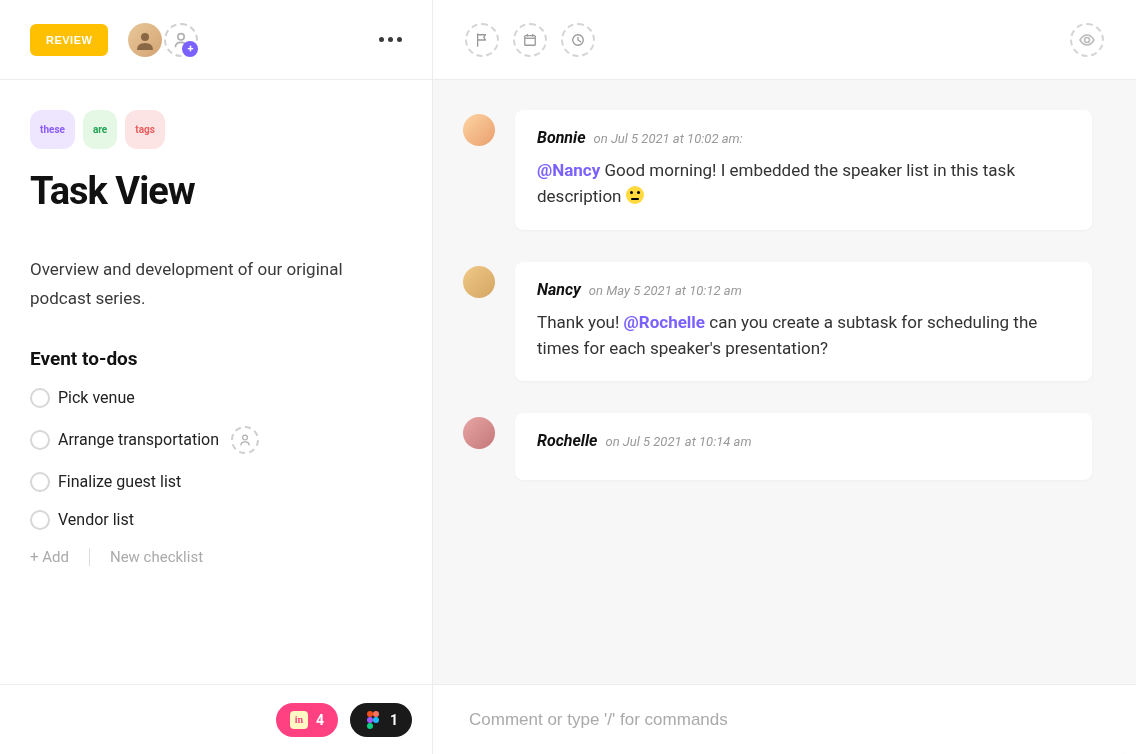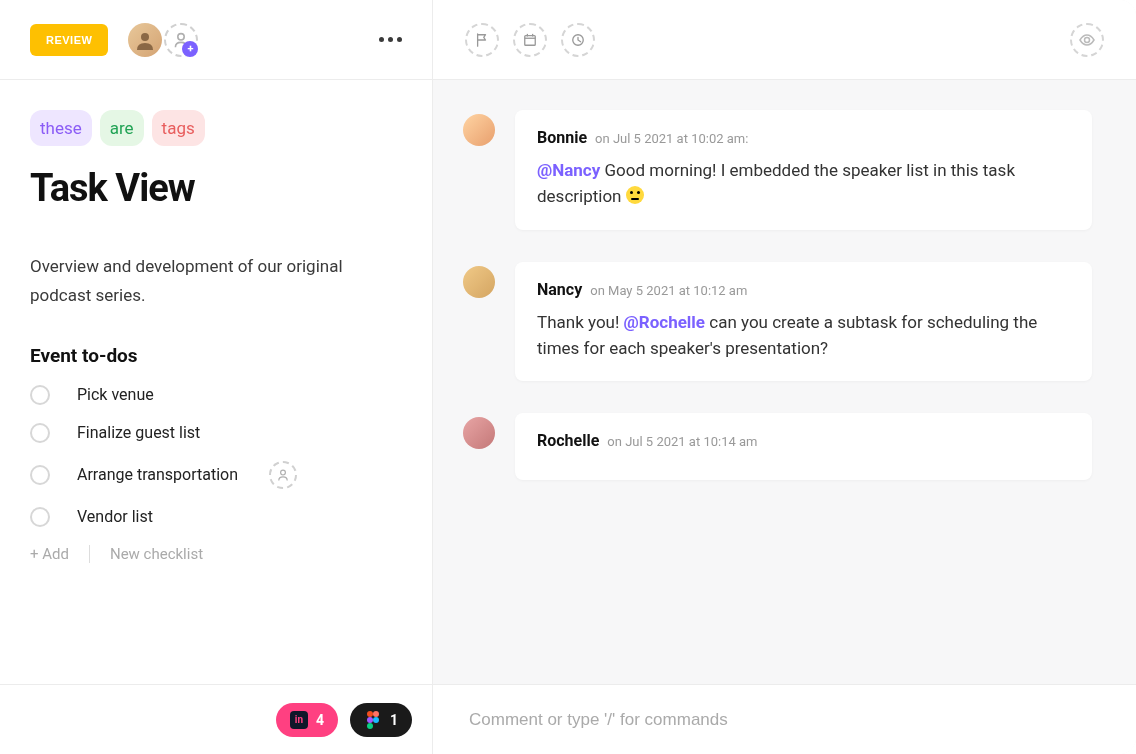--- a/index.html
+++ b/index.html
@@ -112,24 +112,24 @@
       padding: 30px 30px 20px 30px;
       flex: 1;
       overflow-y: auto;
     }
     .tags {
       display: flex;
       gap: 8px;
       margin-bottom: 20px;
     }
     .tag {
-      padding: 8px 10px;
+      padding: 14px 10px;
       border-radius: 12px;
-      font-size: 17px;
-      font-weight: 400;
+      font-size: 10px;
+      font-weight: 700;
     }
     .tag.purple { background: #EEE6FF; color: #8B5CF6; }
     .tag.green { background: #E5F7E5; color: #22A355; }
     .tag.red { background: #FDE4E4; color: #E85D5D; }
     .task-title {
       font-size: 38px;
       font-weight: 700;
       color: #111;
       margin-bottom: 42px;
       letter-spacing: -1px;
@@ -145,21 +145,21 @@
       font-weight: 700;
       color: #111;
       margin-bottom: 18px;
     }
     .todo-list {
       list-style: none;
     }
     .todo-item {
       display: flex;
       align-items: center;
-      gap: 27px;
+      gap: 8px;
       margin-bottom: 18px;
       font-size: 16px;
       color: #222;
     }
     .checkbox {
       width: 20px;
       height: 20px;
       border: 2px solid #d7d7d7;
       border-radius: 50%;
       cursor: pointer;
@@ -219,22 +219,23 @@
       width: 18px;
       height: 18px;
       border-radius: 4px;
       display: flex;
       align-items: center;
       justify-content: center;
       font-size: 10px;
       font-weight: 700;
     }
     .badge-icon.invision {
-      background: #0f172a;
+      background: #fef9c3;
       color: #FF4081;
+      font-family: Liberation Serif, serif;
     }
     .badge-icon.figma {
       display: flex;
       flex-direction: column;
     }
     .right-header {
       height: 80px;
       display: flex;
       align-items: center;
       justify-content: space-between;
@@ -279,20 +280,21 @@
     .comment-avatar.rochelle { background: linear-gradient(135deg,#e8a5a5,#c47878); }
     .comment-card {
       background: #fff;
       border-radius: 8px;
       padding: 18px 22px 20px 22px;
       flex: 1;
       box-shadow: 0 1px 3px rgba(0,0,0,0.04);
     }
     .comment-header {
       margin-bottom: 10px;
+      font-style: italic;
     }
     .comment-author {
       font-weight: 700;
       font-size: 16px;
       color: #111;
     }
     .comment-time {
       font-size: 13px;
       color: #999;
       margin-left: 8px;
@@ -391,31 +393,31 @@
       <p class="task-desc">Overview and development of our original podcast series.</p>
 
       <h3 class="section-heading">Event to-dos</h3>
       <ul class="todo-list" id="checklist">
           <li class="todo-item">
             <span class="checkbox"></span>
             <span>Pick venue</span>
           </li>
           <li class="todo-item">
             <span class="checkbox"></span>
-            <span>Finalize guest list</span>
-          </li>
-          <li class="todo-item">
-            <span class="checkbox"></span>
             <span>Arrange transportation</span>
             <span class="assign-bubble">
               <svg width="12" height="12" viewBox="0 0 20 20">
                 <circle cx="10" cy="6" r="4" fill="none" stroke="#b0b0b0" stroke-width="2"></circle>
                 <path d="M3 19 Q3 13 10 13 Q17 13 17 19" fill="none" stroke="#b0b0b0" stroke-width="2"></path>
               </svg>
             </span>
+          </li>
+          <li class="todo-item">
+            <span class="checkbox"></span>
+            <span>Finalize guest list</span>
           </li>
           <li class="todo-item">
             <span class="checkbox"></span>
             <span>Vendor list</span>
           </li>
         </ul>
 
       <div class="todo-actions">
         <span style="cursor:pointer">+ Add</span>
         <span class="divider"></span>

